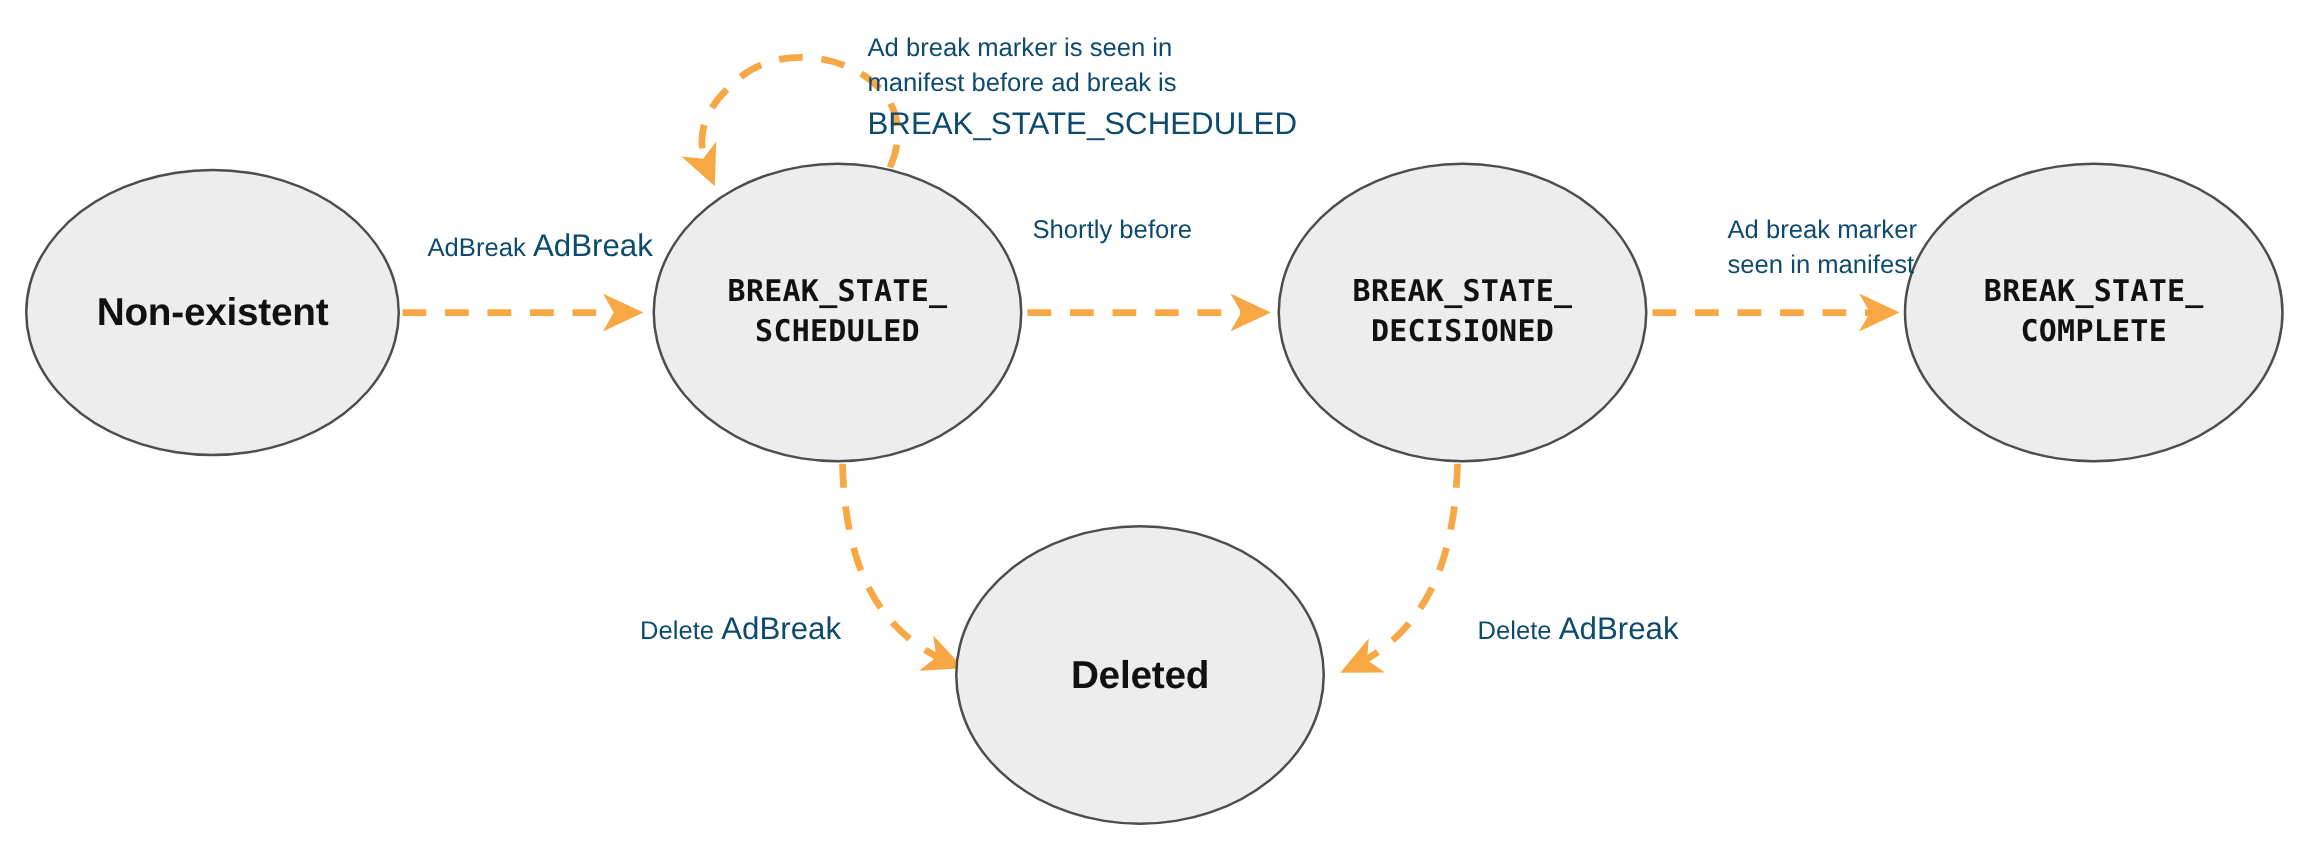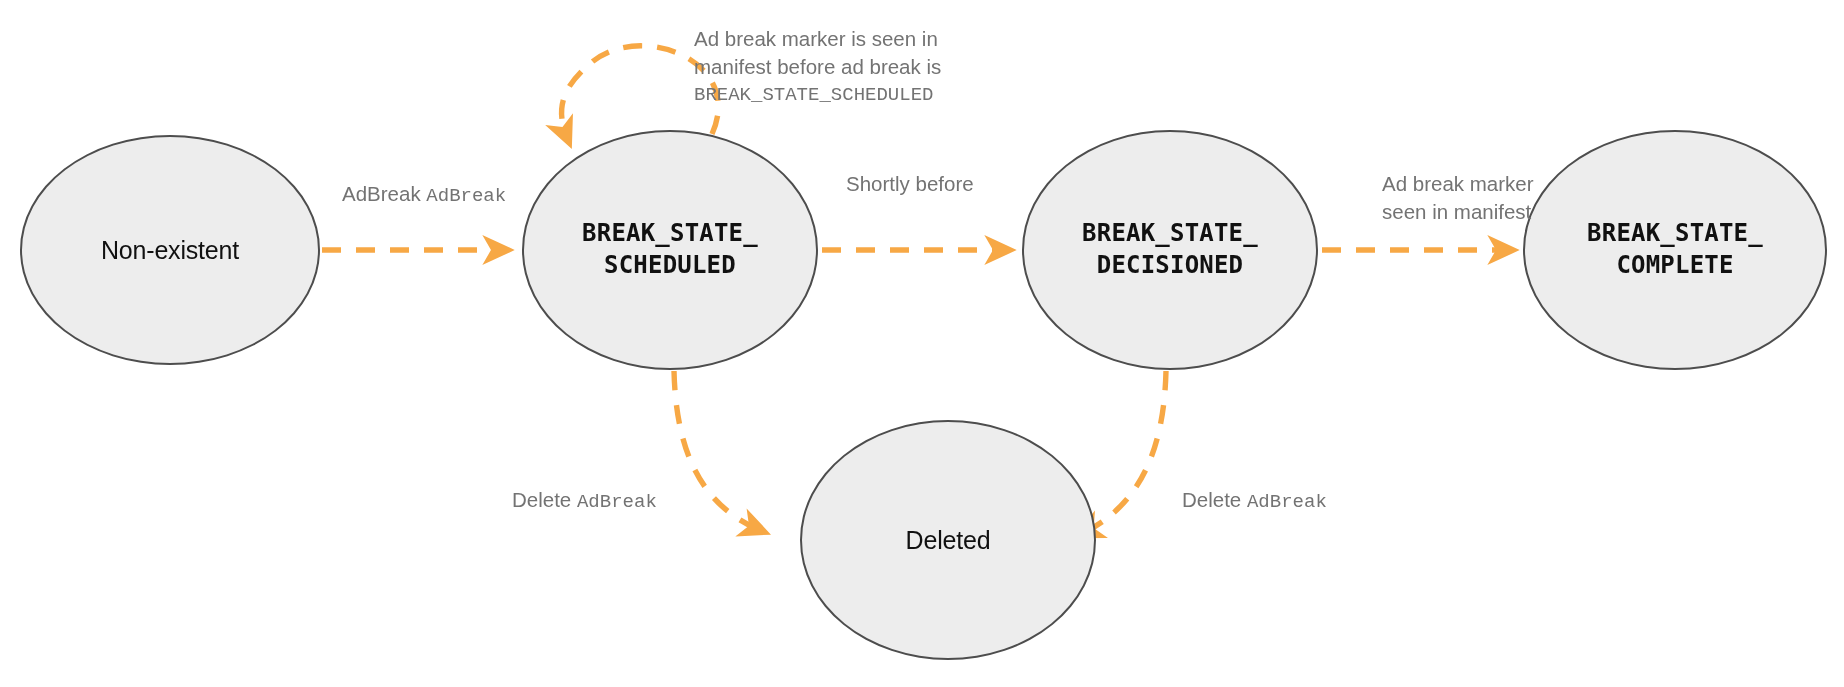--- a/index.html
+++ b/index.html
@@ -38,43 +38,43 @@
     text-align: center;
   }
   .node-label {
     line-height: 1.32;
     color: #111111;
     white-space: pre-line;
     pointer-events: none;
   }
   .node-label.plain {
     font-family: "Liberation Sans", sans-serif;
-    font-weight: normal;
-    font-size: 25px;
+    font-weight: bold;
+    font-size: 31px;
     letter-spacing: -0.2px;
   }
   .node-label.mono {
     font-family: "DejaVu Sans Mono", "Liberation Mono", monospace;
     font-weight: bold;
     font-size: 24px;
     letter-spacing: 0.2px;
   }
   .edge-label {
     position: absolute;
-    color: #737373;
+    color: #0c4a6e;
     line-height: 1.38;
     white-space: nowrap;
   }
   .edge-label .sans {
     font-family: "Liberation Sans", sans-serif;
     font-size: 20.5px;
   }
   .edge-label .mono {
-    font-family: Liberation Mono, monospace;
-    font-size: 19px;
+    font-family: Liberation Sans, sans-serif;
+    font-size: 25px;
   }
   .edge-label .line {
     display: block;
   }
 </style>
 </head>
 <body>
 
 <div id="diagram-root">
 
@@ -112,35 +112,35 @@
   <div class="state-node" style="left:1022px; top:130px; width:296px; height:240px;">
     <div class="node-label mono">BREAK_STATE_
 DECISIONED</div>
   </div>
 
   <div class="state-node" style="left:1523px; top:130px; width:304px; height:240px;">
     <div class="node-label mono">BREAK_STATE_
 COMPLETE</div>
   </div>
 
-  <div class="state-node" style="left:800px; top:420px; width:296px; height:240px;">
+  <div class="state-node" style="left:764px; top:420px; width:296px; height:240px;">
     <div class="node-label plain">Deleted</div>
   </div>
 
   <div class="edge-label" style="left:342px; top:180px;">
     <span class="line"><span class="sans">AdBreak </span><span class="mono">AdBreak</span></span>
   </div>
 
   <div class="edge-label" style="left:694px; top:25px;">
     <span class="line sans">Ad break marker is seen in</span>
     <span class="line sans">manifest before ad break is</span>
     <span class="line mono">BREAK_STATE_SCHEDULED</span>
   </div>
 
-  <div class="edge-label" style="left:846px; top:170px;">
+  <div class="edge-label" style="left:826px; top:170px;">
     <span class="line sans">Shortly before</span>
   </div>
 
   <div class="edge-label" style="left:1334px; top:170px;margin-left:48px;">
     <span class="line sans">Ad break marker</span>
     <span class="line sans">seen in manifest</span>
   </div>
 
   <div class="edge-label" style="left:512px; top:486px;">
     <span class="line"><span class="sans">Delete </span><span class="mono">AdBreak</span></span>

